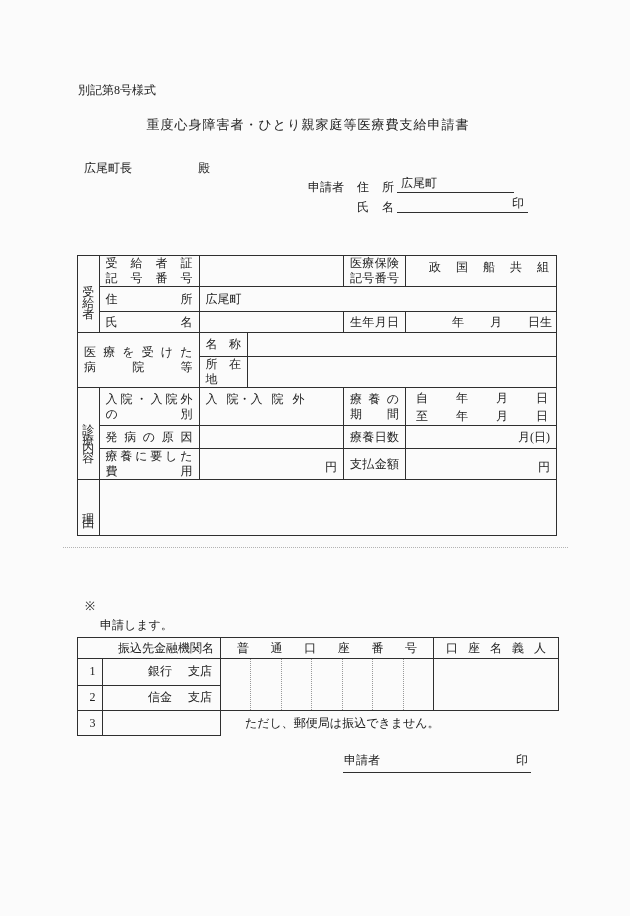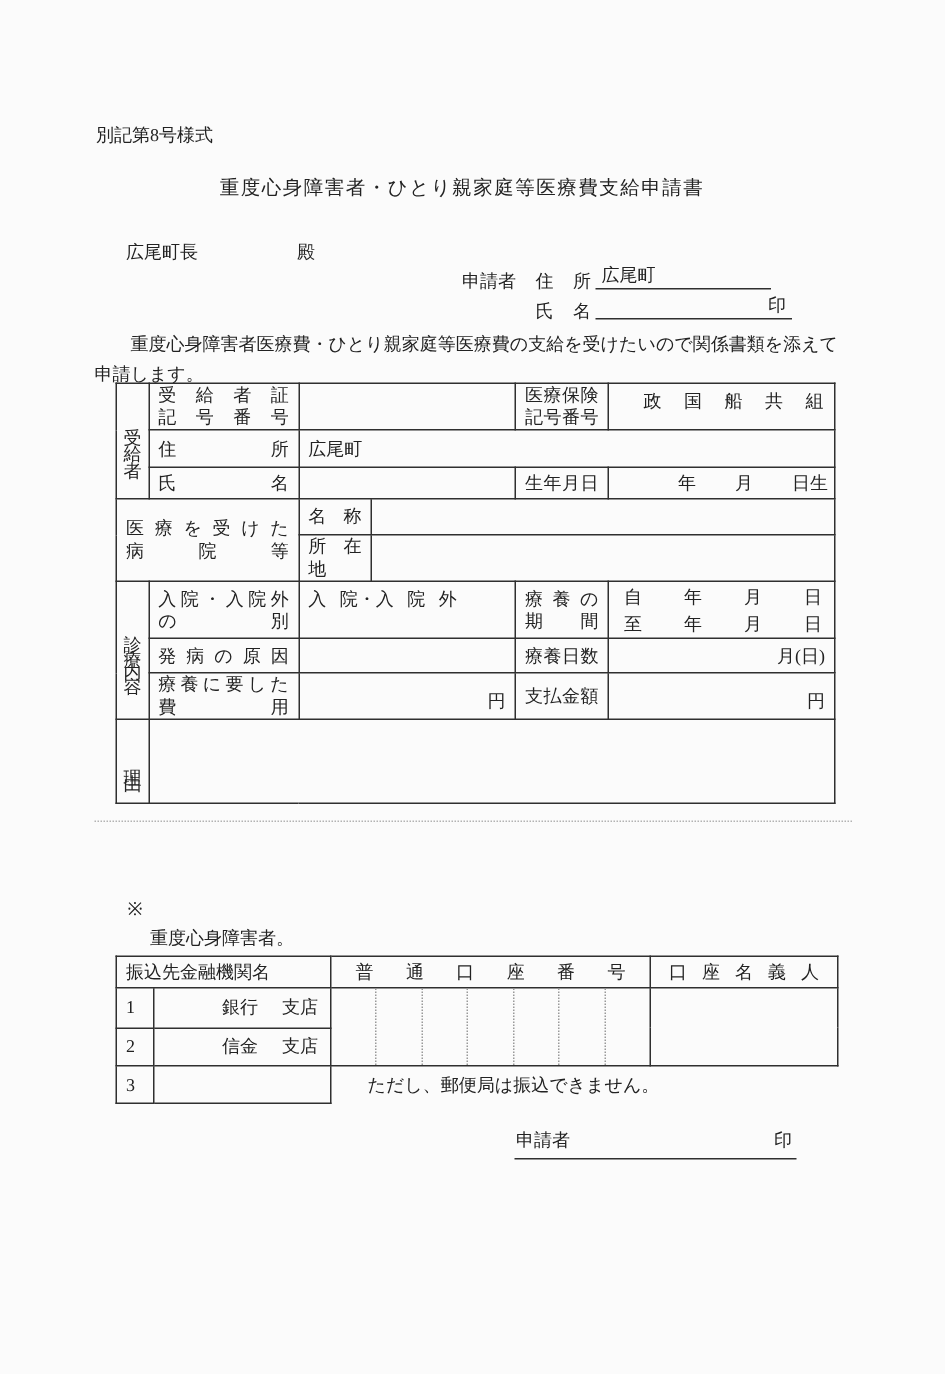--- a/index.html
+++ b/index.html
@@ -22,64 +22,60 @@
   .vt4{letter-spacing:9px;}
   .vt2{letter-spacing:4px;}
   .opts{vertical-align:top;text-align:right;word-spacing:10px;letter-spacing:1px;padding-top:4px;}
   .topleft{vertical-align:top;padding-top:4px;word-spacing:6px;}
   .bline{display:flex;justify-content:space-between;padding:0 4px 0 46px;}
   .datecell{padding:0 8px 0 10px;}
   .pline{display:flex;justify-content:space-between;line-height:18px;}
   .unit{text-align:right;padding-right:6px;}
   .ubottom{vertical-align:bottom;padding-bottom:4px;}
   .dotrule{left:63px;top:547px;width:505px;border-top:1px dotted #b3b3b3;height:0;}
-  .center{text-align:left;}
+  .center{text-align:right;}
   .acctcell{padding:0;}
   .acct{display:flex;height:51px;width:100%;}
   .acct div{flex:1;border-left:1px dotted #999;}
   .acct div:first-child{border-left:none;}
   .bankcell{padding:0;}
   .bank{display:flex;justify-content:flex-end;gap:16px;padding-right:8px;align-items:flex-start;height:100%;}
   .open{border-top:none;border-right:none;border-bottom:none;border-left:1px solid #2f2f2f;padding-left:24px;}
   .hacct{padding:0 16px;}
   .hhold{padding:0 12px;}
   .ul1{left:397px;top:175px;width:113px;height:17px;border-bottom:1px solid #2f2f2f;padding-left:4px;}
   .ul2{left:397px;top:195px;width:127px;height:17px;border-bottom:1px solid #2f2f2f;text-align:right;padding-right:4px;}
   .ws10{word-spacing:10px;}
   .sign{left:343px;top:752px;width:184px;display:flex;justify-content:space-between;border-bottom:1px solid #2f2f2f;padding:0 3px 3px 1px;}
 </style>
 </head>
 <body>
 
 <div class="page">
 
-  <div class="abs" style="left:64px;top:82px;">別記第8号様式</div>
+  <div class="abs" style="left:78px;top:82px;">別記第8号様式</div>
 
   <div class="abs title">重度心身障害者・ひとり親家庭等医療費支給申請書</div>
 
 
   <div class="abs" style="left:84px;top:160px;">
     <span>広尾町長</span>
     <span style="margin-left:63px;">殿</span>
   </div>
 
   <span class="abs" style="left:308px;top:179px;">申請者</span>
   <span class="abs ws10" style="left:357px;top:179px;">住 所</span>
   <div class="abs ul1">
     <span>広尾町</span>
   </div>
   <span class="abs ws10" style="left:357px;top:199px;">氏 名</span>
   <div class="abs ul2">
     <span>印</span>
   </div>
 
-  <div class="abs intro">
-    <div class="l1">重度心身障害者医療費・ひとり親家庭等医療費の支給を受けたいので関係書類を添えて</div>
-    <div>申請します。</div>
-  </div>
 
   <table class="abs" style="left:77px;top:255px;width:479px;">
     <colgroup>
       <col style="width:21.5px">
         <col style="width:100px">
         <col style="width:48.5px">
       <col style="width:96px">
         <col style="width:62px">
         <col style="width:151px">
     </colgroup>
@@ -175,21 +171,21 @@
         <span class="vtxt vt2">理由</span>
       </td>
       <td colspan="5"></td>
     </tr>
   </tbody>
     </table>
 
   <div class="abs dotrule"></div>
 
   <span class="abs" style="left:85px;top:597px;">※</span>
-  <span class="abs" style="left:100px;top:617px;">重度心身障害者。</span>
+  <span class="abs" style="left:100px;top:617px;">申請します。</span>
 
   <table class="abs" style="left:77px;top:637px;width:481px;">
     <colgroup>
       <col style="width:24.5px">
         <col style="width:118.5px">
         <col style="width:213px">
         <col style="width:125px">
     </colgroup>
     <tbody>
         <tr style="height:21px">

